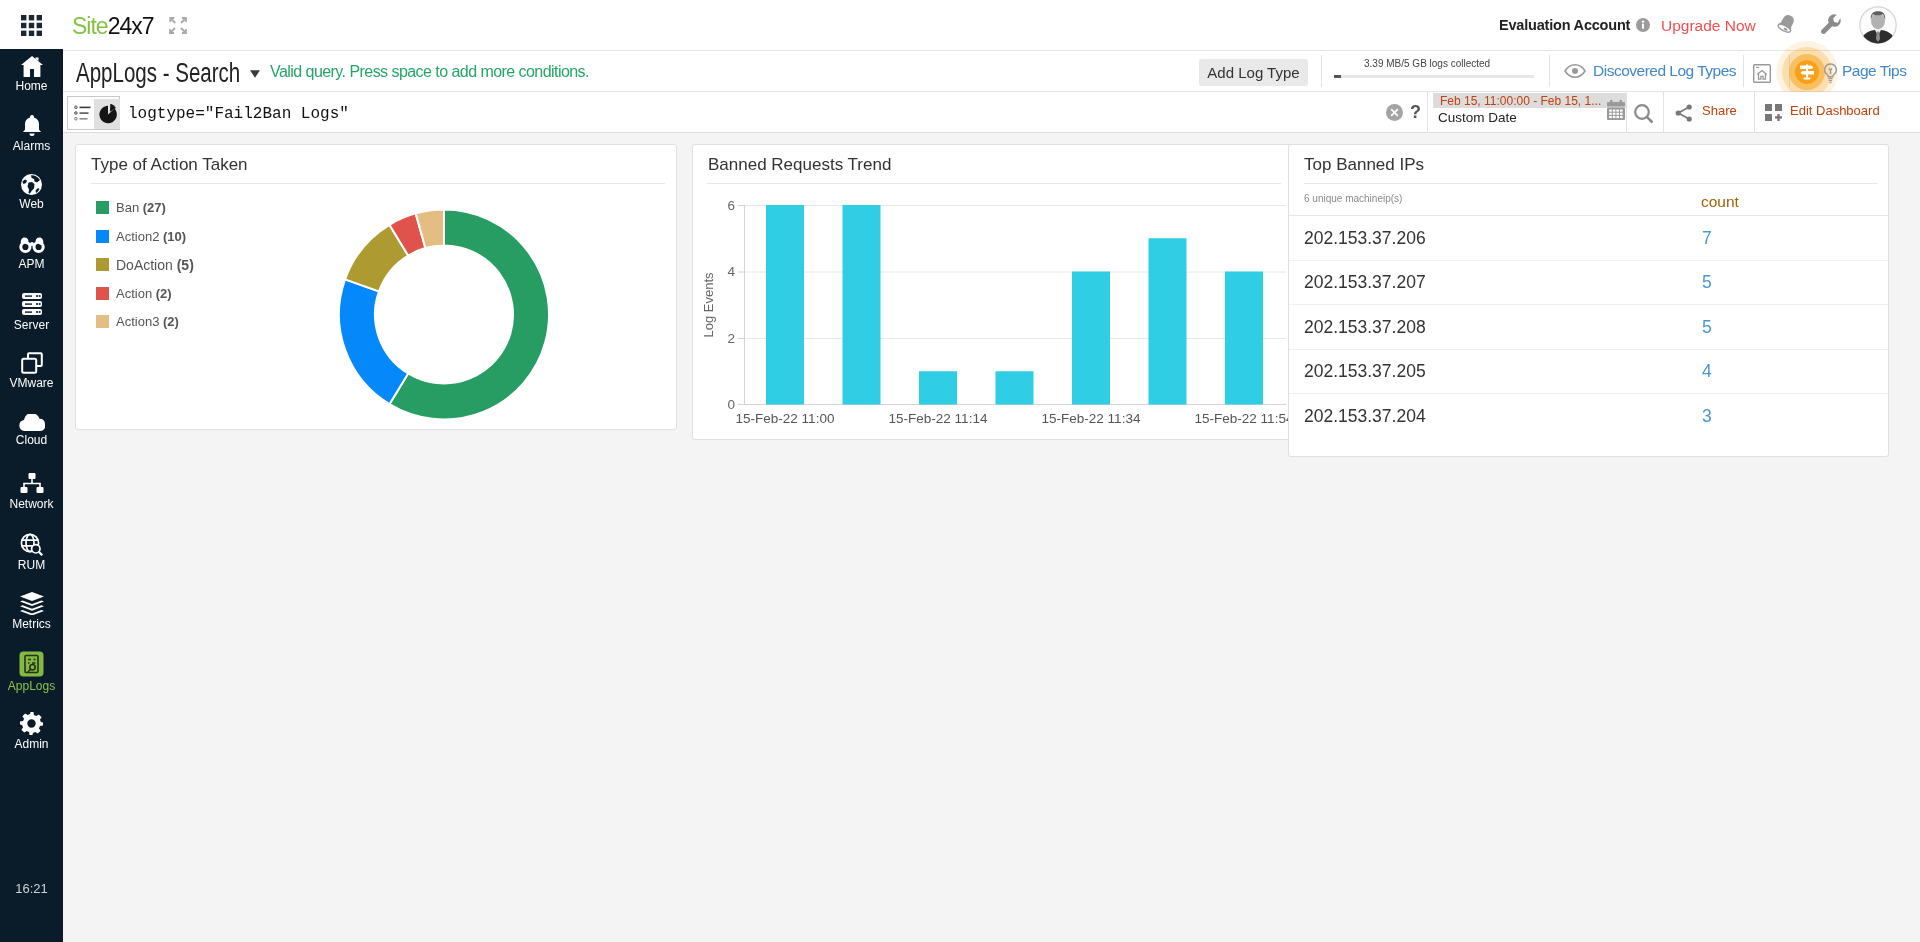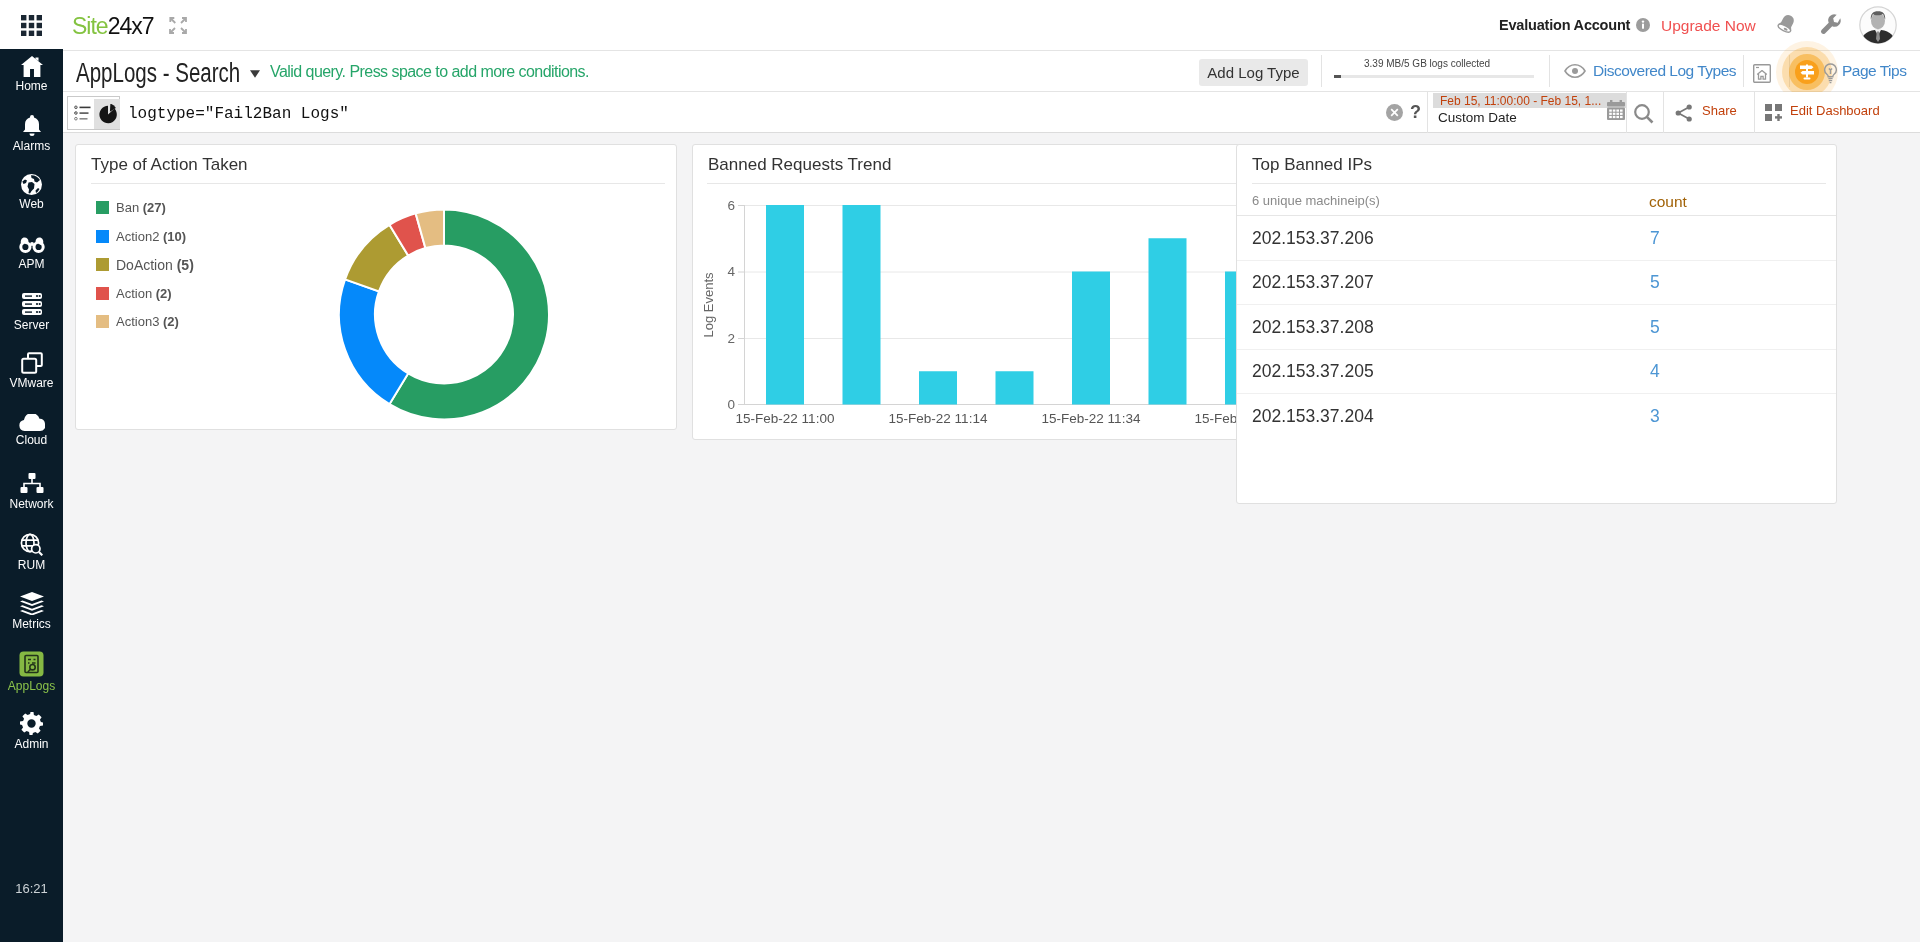--- a/index.html
+++ b/index.html
@@ -374,24 +374,24 @@
     </g>
     <g font-family="Liberation Sans" font-size="13.5" fill="#555" text-anchor="middle">
       <text x="92" y="278">15-Feb-22 11:00</text>
         <text x="245" y="278">15-Feb-22 11:14</text>
         <text x="398" y="278">15-Feb-22 11:34</text>
         <text x="551" y="278">15-Feb-22 11:54</text>
     </g>
     <text x="20" y="160" font-family="Liberation Sans" font-size="13" fill="#666" text-anchor="middle" transform="rotate(-90 20 160)">Log Events</text>
   </svg>
 </div>
-<div class="panel" style="left:1236px;top:144px;width:601px;height:360px">
+<div class="panel" style="left:1288px;top:144px;width:601px;height:313px">
   <div class="ptitle">Top Banned IPs</div>
   <div class="punder" style="width:574px"></div>
-  <div class="abs" style="left:15px;top:48px;font-size:13px;color:#8a8a8a">6 unique machineip(s)</div>
+  <div class="abs" style="left:15px;top:48px;font-size:10px;color:#8a8a8a">6 unique machineip(s)</div>
   <div class="abs" style="left:412px;top:48px;font-size:15.5px;color:#a16207">count</div>
   <div class="abs" style="left:0;top:70px;width:599px;height:1px;background:#e6e6e6"></div>
   <div class="abs" style="left:15px;top:83px;font-size:17.5px;color:#333">202.153.37.206</div>
   <div class="abs" style="left:413px;top:83px;font-size:17.5px;color:#4d96d4">7</div>
   <div class="abs" style="left:0;top:115px;width:599px;height:1px;background:#f0f0f0"></div>
   <div class="abs" style="left:15px;top:127px;font-size:17.5px;color:#333">202.153.37.207</div>
   <div class="abs" style="left:413px;top:127px;font-size:17.5px;color:#4d96d4">5</div>
   <div class="abs" style="left:0;top:159px;width:599px;height:1px;background:#f0f0f0"></div>
   <div class="abs" style="left:15px;top:172px;font-size:17.5px;color:#333">202.153.37.208</div>
   <div class="abs" style="left:413px;top:172px;font-size:17.5px;color:#4d96d4">5</div>

